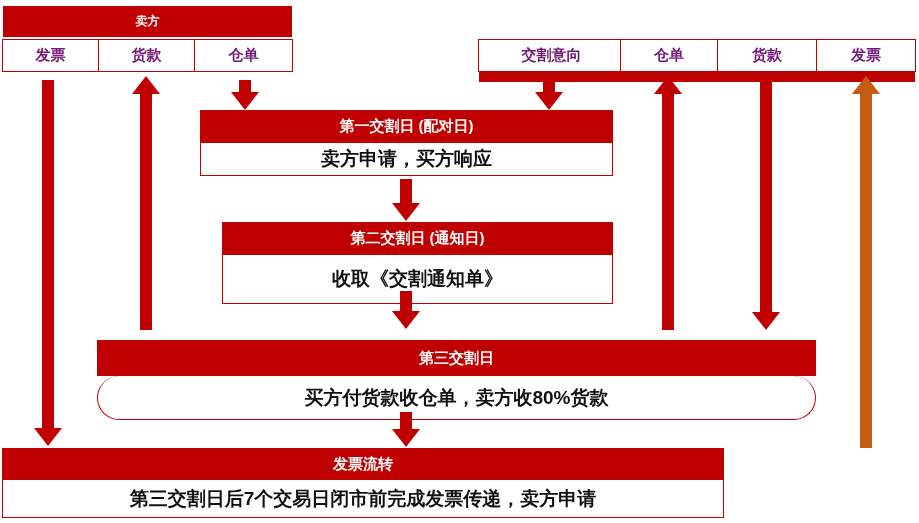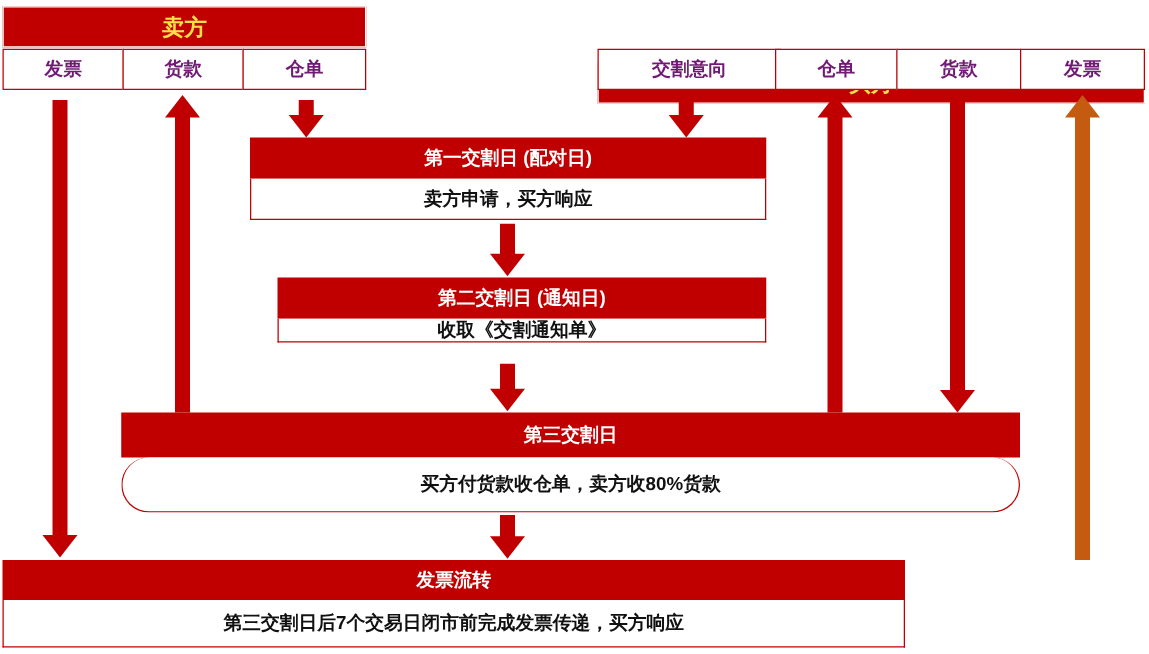--- a/index.html
+++ b/index.html
@@ -6,38 +6,38 @@
     --red:#C00000;
     --orange:#C55A11;
   }
   html,body{margin:0;padding:0;background:#ffffff;}
   body{font-family:"Liberation Sans","DejaVu Sans",sans-serif;}
   .canvas{
     position:relative;width:919px;height:523px;background:#ffffff;overflow:hidden;
   }
   
   .hdr{
-    position:absolute;height:33px;background:var(--red);color:#fde047;
-    font-weight:bold;font-size:18px;display:flex;align-items:center;justify-content:center;
+    position:absolute;height:33px;background:var(--red);color:#ffffff;
+    font-weight:bold;font-size:12px;display:flex;align-items:center;justify-content:center;
     box-sizing:border-box;border:1px solid #ffffff;
   }
   
   .cell{
     position:absolute;height:33px;background:#ffffff;color:#701a75;
     font-weight:bold;font-size:15px;display:flex;align-items:center;justify-content:center;
     box-sizing:border-box;border:1px solid var(--red);
   }
   
   .stage{position:absolute;box-sizing:border-box;}
   .stage .stage-hdr{
     background:var(--red);color:#ffffff;font-weight:bold;font-size:15px;
     display:flex;align-items:center;justify-content:center;box-sizing:border-box;
   }
   .stage .stage-body{
-    background:#ffffff;color:#111111;font-weight:bold;font-size:15px;
+    background:#ffffff;color:#111111;font-weight:bold;font-size:19px;
     display:flex;align-items:center;justify-content:center;box-sizing:border-box;
     border:1px solid var(--red);border-top:none;
   }
   
   .arrow{position:absolute;width:28px;}
   .arrow .shaft{position:absolute;left:8px;width:12px;background:var(--red);}
   .arrow.down .shaft{top:0;bottom:16px;}
   .arrow.down .head{
     position:absolute;bottom:0;left:0;width:0;height:0;
     border-left:14px solid transparent;border-right:14px solid transparent;
@@ -68,31 +68,31 @@
   <div class="cell" style="left:717px;top:39px;width:100px;">货款</div>
   <div class="cell" style="left:816px;top:39px;width:100px;">发票</div>
 
   <div class="stage" style="left:200px;top:110px;width:413px;">
     <div class="stage-hdr" style="height:33px;">第一交割日 (配对日)</div>
     <div class="stage-body" style="height:33px;">卖方申请，买方响应</div>
   </div>
 
   <div class="stage" style="left:200px;top:222px;width:413px;padding-left:22px;">
     <div class="stage-hdr" style="height:33px;">第二交割日 (通知日)</div>
-    <div class="stage-body" style="height:19px;">收取《交割通知单》</div>
+    <div class="stage-body" style="height:49px;">收取《交割通知单》</div>
   </div>
 
-  <div class="stage" style="left:97px;top:330px;width:719px;">
+  <div class="stage" style="left:97px;top:340px;width:719px;">
     <div class="stage-hdr" style="height:36px;">第三交割日</div>
     <div class="stage-body" style="height:44px;border-radius:22px;">买方付货款收仓单，卖方收80%货款</div>
   </div>
 
   <div class="stage" style="left:2px;top:448px;width:722px;">
     <div class="stage-hdr" style="height:32px;">发票流转</div>
-    <div class="stage-body" style="height:38px;">第三交割日后7个交易日闭市前完成发票传递，买方响应</div>
+    <div class="stage-body" style="height:38px;">第三交割日后7个交易日闭市前完成发票传递，卖方申请</div>
   </div>
 
   <div class="arrow down" style="left:34px;top:80px;height:366px;">
     <div class="shaft"></div>
     <div class="head"></div>
   </div>
 
   <div class="arrow up" style="left:132px;top:76px;height:254px;">
     <div class="shaft"></div>
     <div class="head"></div>

